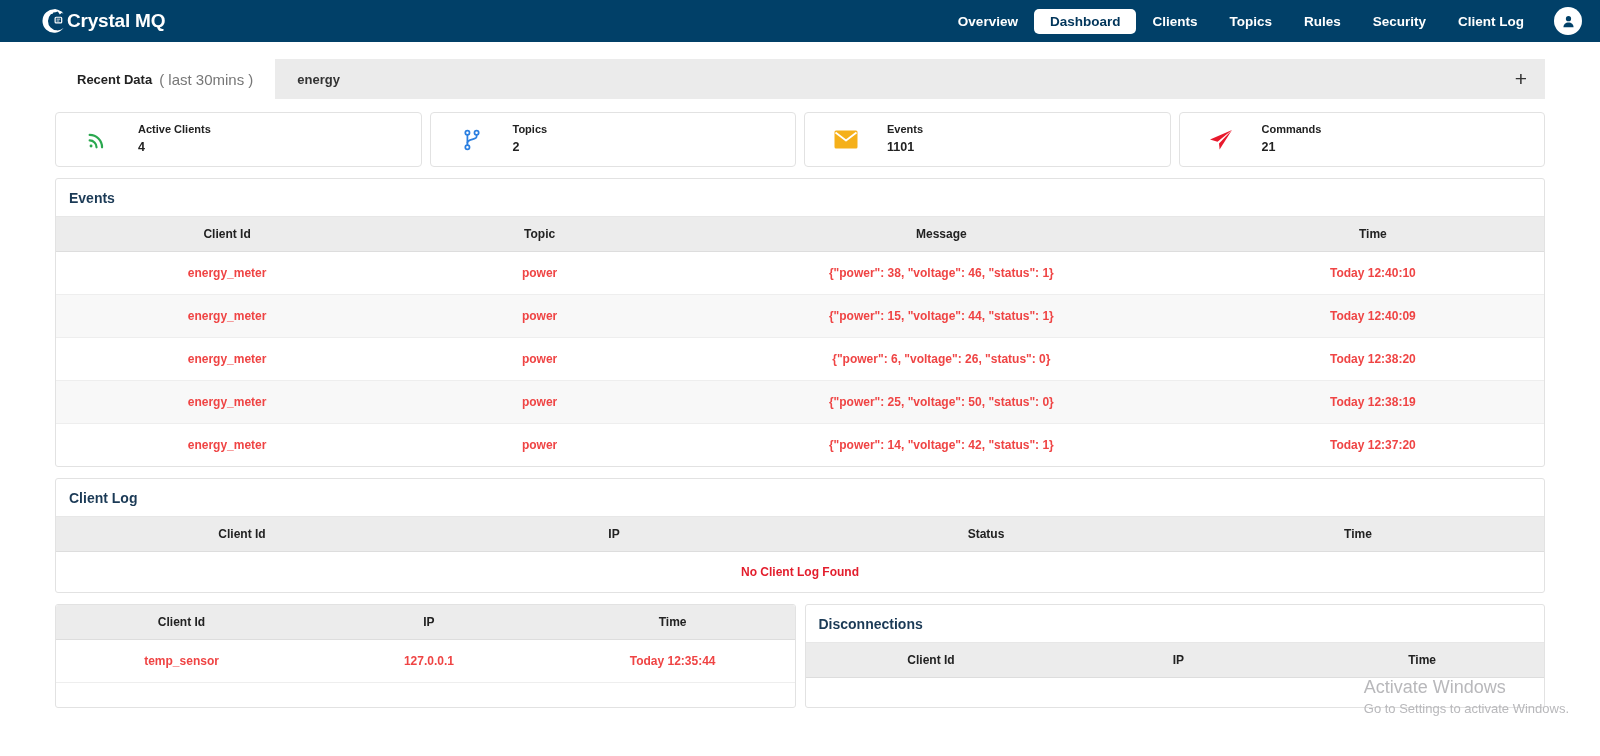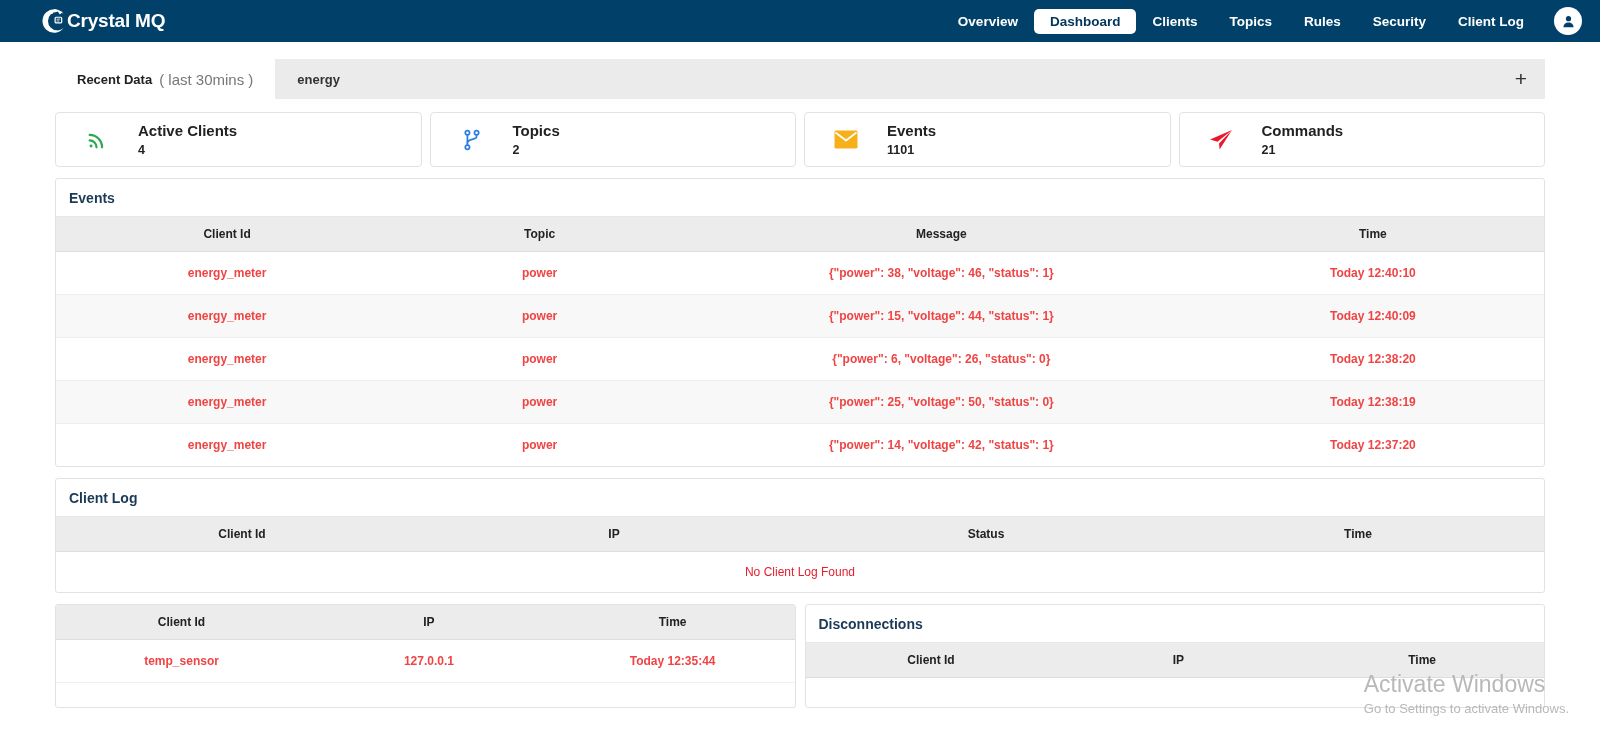--- a/index.html
+++ b/index.html
@@ -93,21 +93,21 @@
     background: #ffffff;
     border: 1px solid #e2e2e2;
     border-radius: 4px;
     height: 55px;
     display: flex;
     align-items: center;
     padding-left: 28px;
     gap: 28px;
   }
   .stat-icon { width: 26px; height: 26px; display: flex; align-items: center; justify-content: center; }
-  .stat-label { font-size: 15px; font-weight: bold; color: #222222; line-height: 1.45; }
+  .stat-label { font-size: 11px; font-weight: bold; color: #222222; line-height: 1.45; }
   .stat-value { font-size: 12.5px; font-weight: bold; color: #222222; line-height: 1.45; }
 
   
   .panel {
     background: #ffffff;
     border: 1px solid #e2e2e2;
     border-radius: 3px;
     margin: 11px 55px 0 55px;
     overflow: hidden;
   }
@@ -135,21 +135,21 @@
     font-weight: bold;
     color: #ef4444;
     padding: 14px 4px;
     text-align: center;
     border-bottom: 1px solid #eeeeee;
   }
   tbody tr:nth-child(even) { background: #f8f8f8; }
   .empty-msg {
     color: #e31e2d;
     font-size: 12px;
-    font-weight: normal;
+    font-weight: bold;
     text-align: center;
     padding: 13px 4px;
   }
 
   
   .split {
     display: flex;
     gap: 9px;
     margin: 11px 55px 0 55px;
     height: 104px;
@@ -158,21 +158,21 @@
 
   
   .watermark {
     position: absolute;
     right: 31px;
     bottom: 40px;
     text-align: left;
     color: #b8b8bb;
     user-select: none;
   }
-  .wm-title { font-size: 23px; line-height: 1.5; }
+  .wm-title { font-size: 18px; line-height: 1.5; }
   .wm-sub { font-size: 13px; }
 </style>
 </head>
 <body>
 
 <div class="topbar">
   <div class="brand">
     <svg class="brand-logo" viewBox="0 0 32 32">
       <path d="M23 8.5a10 10 0 1 0 0 15 12.5 12.5 0 1 1 0-15z" fill="#ffffff"></path>
       <circle cx="14" cy="5" r="1.6" fill="#ffffff"></circle>

